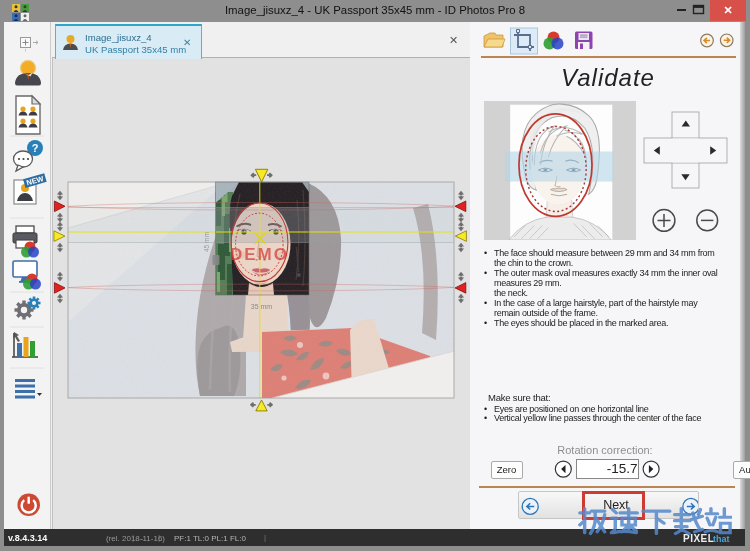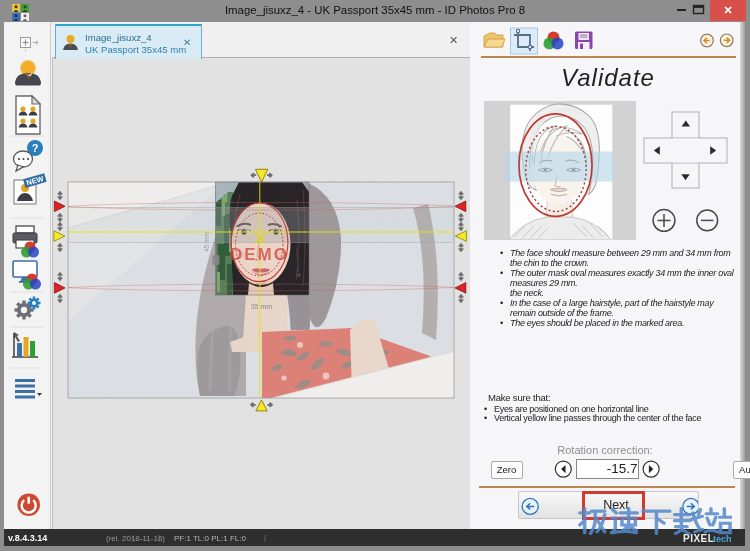--- a/index.html
+++ b/index.html
@@ -465,21 +465,21 @@
   <path d="M653.8,150.5 l6,-4.2 v8.4 z"></path>
   <path d="M716.2,150.5 l-6,-4.2 v8.4 z"></path>
   <path d="M685.5,180.2 l4.2,-6 h-8.4 z"></path>
  </g>
  <circle cx="664" cy="220.4" r="10.9" fill="none" stroke="#4a4a4a" stroke-width="1.5"></circle>
  <path d="M657.5,220.4 h13 M664,213.9 v13" stroke="#4a4a4a" stroke-width="1.5"></path>
  <circle cx="707.2" cy="220.4" r="10.4" fill="none" stroke="#4a4a4a" stroke-width="1.5"></circle>
  <path d="M701,220.4 h12.4" stroke="#4a4a4a" stroke-width="1.5"></path>
 </svg>
 
-<div class="abs" style="left:500px;top:248px;width:250px;font-size:9px;letter-spacing:-0.3px;line-height:10px;color:#1c1c1c;white-space:nowrap;font-style:italic;">
+<div class="abs" style="left:484px;top:248px;width:250px;font-size:9px;letter-spacing:-0.3px;line-height:10px;color:#1c1c1c;white-space:nowrap;">
  <div><span style="display:inline-block;width:10px">•</span>The face should measure between 29 mm and 34 mm from</div>
  <div style="padding-left:10px">the chin to the crown.</div>
  <div><span style="display:inline-block;width:10px">•</span>The outer mask oval measures exactly 34 mm the inner oval</div>
  <div style="padding-left:10px">measures 29 mm.</div>
  <div style="padding-left:10px">the neck.</div>
  <div><span style="display:inline-block;width:10px">•</span>In the case of a large hairstyle, part of the hairstyle may</div>
  <div style="padding-left:10px">remain outside of the frame.</div>
  <div><span style="display:inline-block;width:10px">•</span>The eyes should be placed in the marked area.</div>
 </div>
 
@@ -517,21 +517,21 @@
 
 <div id="statusbar" class="abs">
  <span class="abs" style="left:4px;top:4px;font-weight:bold;font-size:9px;color:#fff;">v.8.4.3.14</span>
  <span class="abs" style="left:54px;top:5px;color:#999;margin-left:48px;">(rel. 2018-11-16)</span>
  <span class="abs" style="left:128px;top:4px;color:#777;">|</span>
  <span class="abs" style="left:137px;top:4px;color:#aaa;">.</span>
  <span class="abs" style="left:154px;top:4px;color:#777;">|</span>
  <span class="abs" style="left:170px;top:5px;color:#b5b5b5;">PF:1 TL:0 PL:1 FL:0</span>
  <span class="abs" style="left:260px;top:4px;color:#777;">|</span>
  <span class="abs" style="left:679px;top:4px;font-weight:bold;font-size:10px;color:#eee;letter-spacing:0.5px;">PIXEL</span>
- <span class="abs" style="left:709px;top:5px;font-weight:bold;font-size:9px;color:#4aa4d8;">tech</span>
+ <span class="abs" style="left:709px;top:5px;font-weight:bold;font-size:9px;color:#4aa4d8;">that</span>
 </div>
 
 <svg class="abs" style="left:577px;top:506px;z-index:50" width="155" height="31" viewBox="0 0 162 36" preserveAspectRatio="none">
  <g stroke="#5589cc" stroke-width="3.6" fill="none" opacity="0.85" stroke-linecap="round">
 
   <g>
    <path d="M3,8 h10 M8,3 v28 M3,22 l5,-5"></path>
    <path d="M15,6 h14 M19,6 v10 q0,8 -5,16 M19,12 q4,8 10,18 M29,10 q-2,12 -8,20"></path>
   </g>
 

